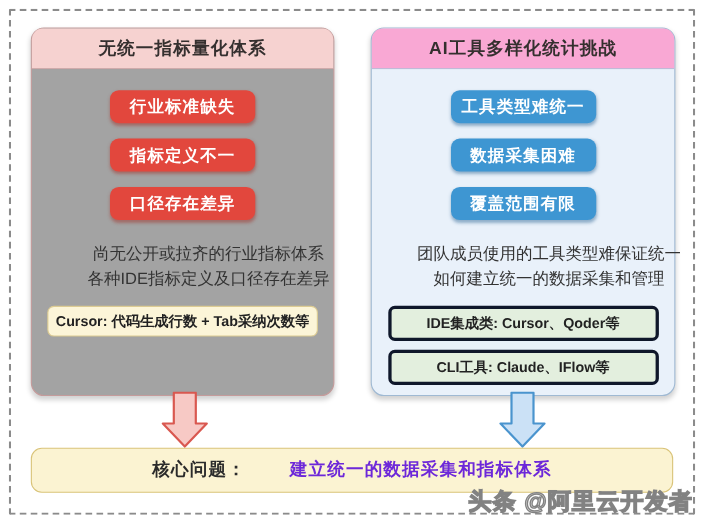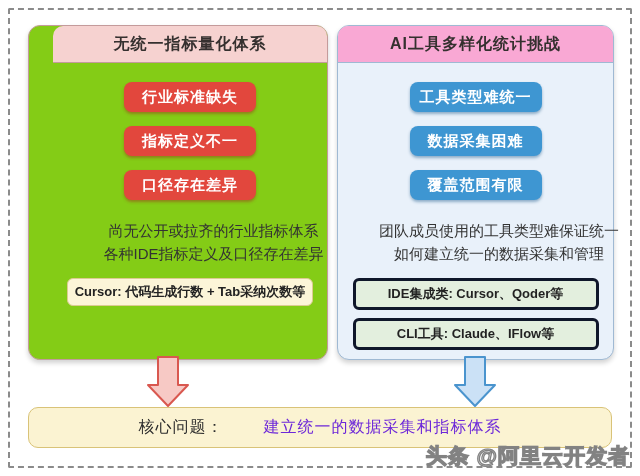--- a/index.html
+++ b/index.html
@@ -8,21 +8,21 @@
     font-family:"Liberation Sans", sans-serif;
   }
   .dashed-frame{
     position:absolute;left:8px;top:8px;right:8px;bottom:8px;
     border:2px dashed #8b8b8b;border-radius:2px;pointer-events:none;
   }
   .panel{
     position:absolute;top:25px;width:274px;height:333px;border-radius:12px;
     box-shadow:0 3px 5px rgba(0,0,0,0.18);
   }
-  .panel.left{left:28px;background:#84cc16;border:1.5px solid #C49B9B;padding-left:24px;}
+  .panel.left{left:28px;background:#a3a3a3;border:1.5px solid #C49B9B;}
   .panel.right{left:337px;width:275px;background:#E9F1FA;border:1.5px solid #9FB9D3;}
   .panel-header{
     height:36px;border-radius:10px 10px 0 0;display:flex;align-items:center;justify-content:center;
     font-size:16px;font-weight:bold;color:#35302f;letter-spacing:1px;
   }
   .panel.left .panel-header{background:#F6D2D0;border-bottom:1.5px solid #C49B9B;}
   .panel.right .panel-header{background:#f9a8d4;border-bottom:1.5px solid #9FB9D3;}
   .panel-body{display:flex;flex-direction:column;align-items:center;padding-top:19px;}
   .badge{
     width:132px;height:30px;border-radius:8px;display:flex;align-items:center;justify-content:center;
@@ -38,21 +38,21 @@
   }
   .note.yellow{background:#FCF5D8;border:1px solid #DCCB92;}
   .note.green{background:#E3EFDE;border:3px solid #0f172a;}
   .arrow{position:absolute;top:356px;width:44px;height:52px;}
   .arrow.left{left:146px;}
   .arrow.right{left:453px;}
   .conclusion{
     position:absolute;left:28px;top:407px;width:584px;height:41px;background:#FBF3D2;
     border:1.5px solid #D9C378;border-radius:10px;box-sizing:border-box;
     display:flex;align-items:center;justify-content:center;
-    font-size:16px;font-weight:normal;letter-spacing:1px;gap:36px;
+    font-size:16px;font-weight:bold;letter-spacing:1px;gap:36px;
   }
   .conclusion .prefix{color:#2b2b2b;}
   .conclusion .highlight{color:#6d28d9;margin-left:4px;}
   .watermark{
     position:absolute;right:10px;top:442px;font-size:21px;font-weight:bold;
     color:rgba(250,250,250,0.72);-webkit-text-stroke:1.2px #828282;
     text-shadow:0 0 1px #8a8a8a;letter-spacing:1px;white-space:nowrap;
   }
 </style>
 </head>

